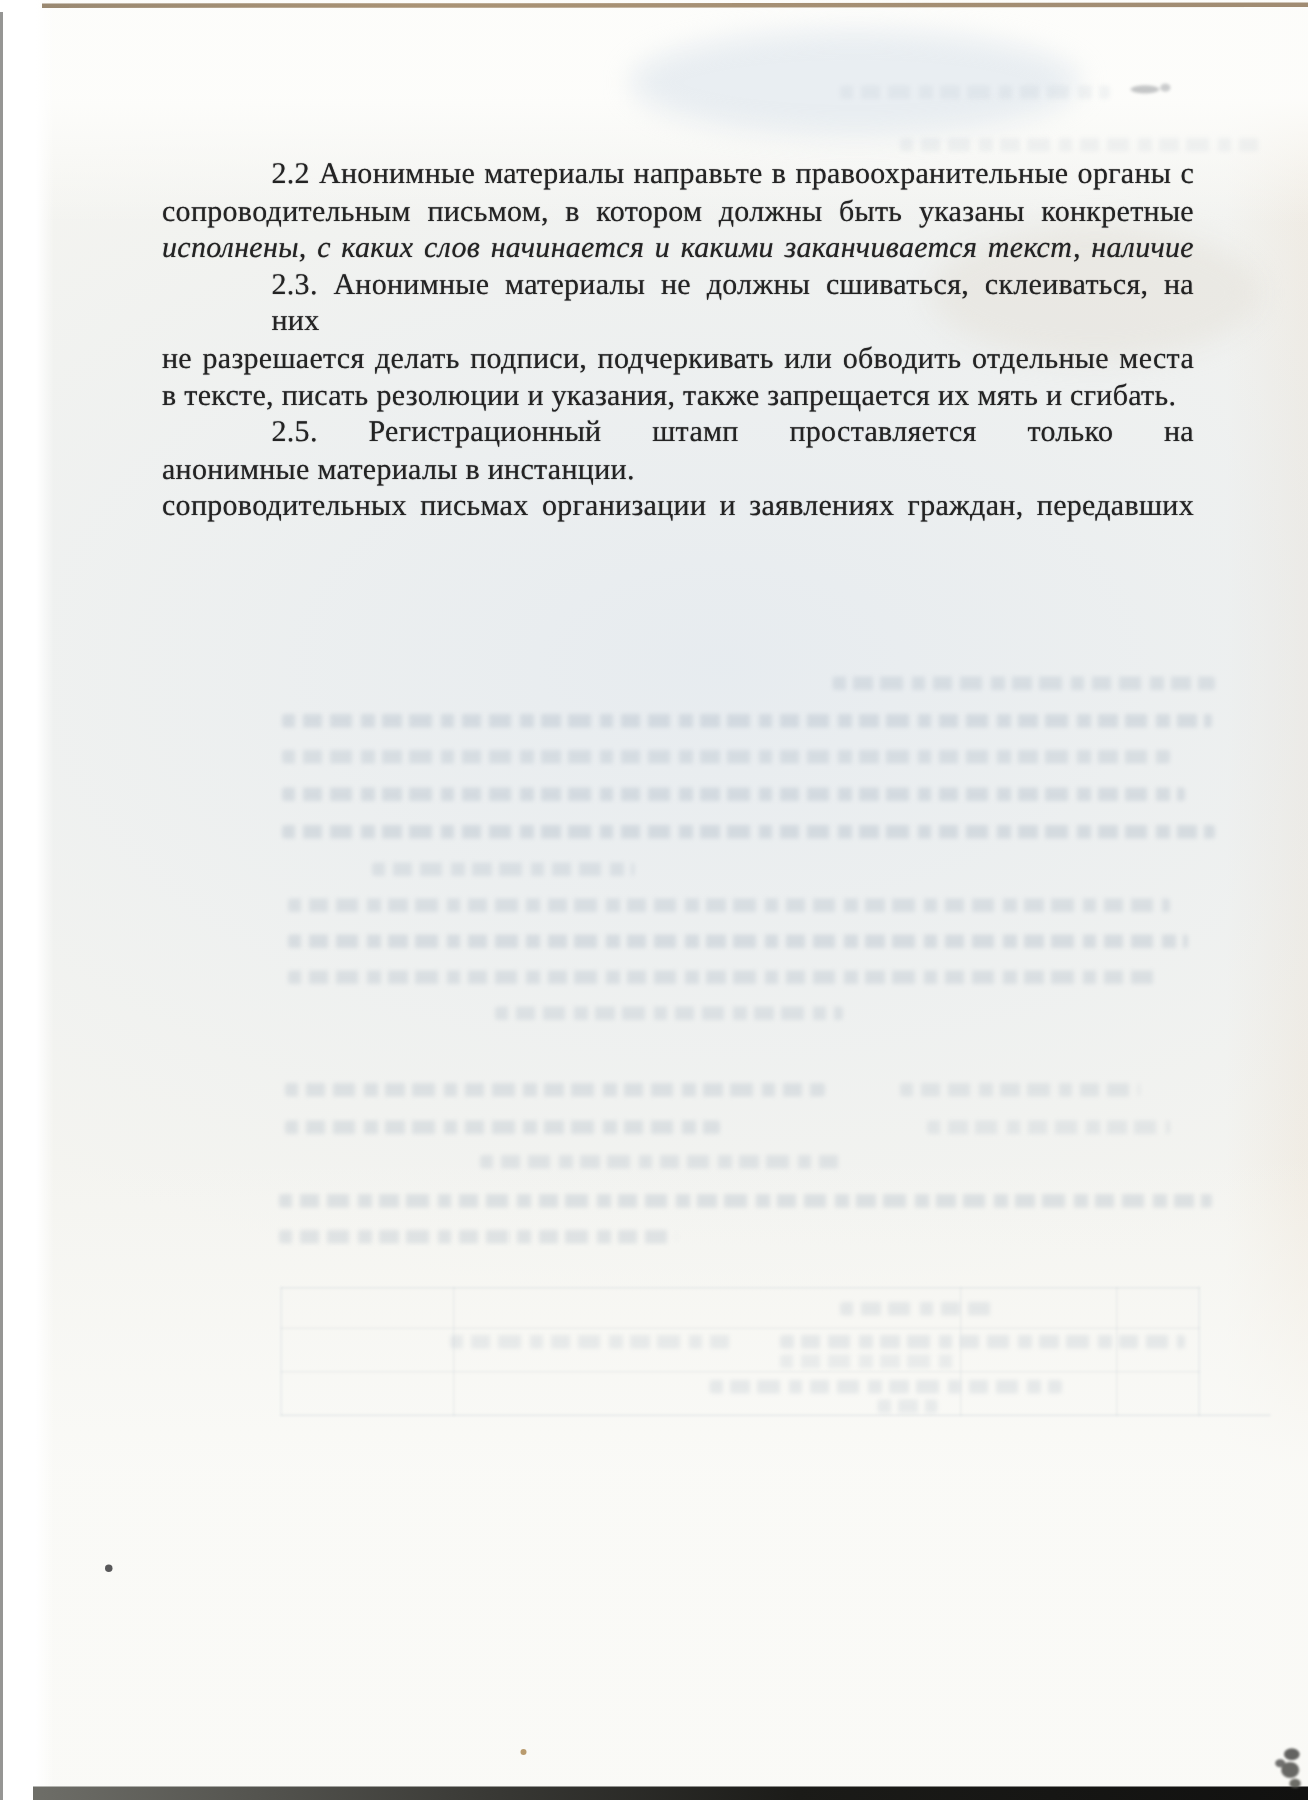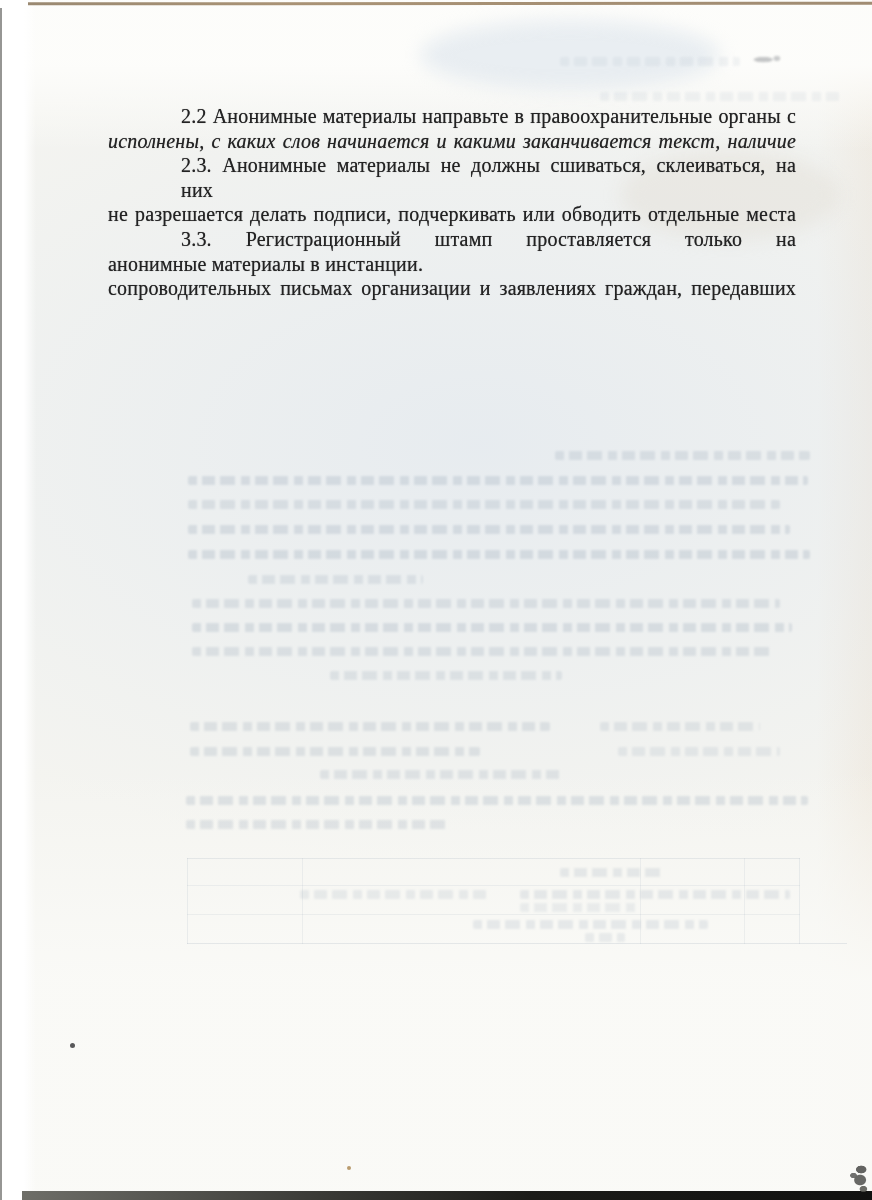--- a/index.html
+++ b/index.html
@@ -97,28 +97,30 @@
       <div class="ghost-line" style="left: 302px; top: 858px; width: 1px; height: 86px; opacity: 0.12;"></div>
       <div class="ghost-line" style="left: 640px; top: 858px; width: 1px; height: 86px; opacity: 0.12;"></div>
       <div class="ghost-line" style="left: 744px; top: 858px; width: 1px; height: 86px; opacity: 0.12;"></div>
       <div class="ghost-line" style="left: 187px; top: 885px; width: 613px; height: 1px; opacity: 0.12;"></div>
       <div class="ghost-line" style="left: 187px; top: 914px; width: 613px; height: 1px; opacity: 0.12;"></div>
     </div>
 
   <div id="text-block">
       <div class="para">
         <div class="tline first"><span>2.2 Анонимные материалы направьте в правоохранительные органы с</span></div>
+        <div class="tline"><span>сопроводительным письмом, в котором должны быть указаны конкретные</span></div>
         <div class="tline"><span class="it">исполнены, с каких слов начинается и какими заканчивается текст, наличие</span></div>
       </div>
       <div class="para">
         <div class="tline first"><span>2.3. Анонимные материалы не должны сшиваться, склеиваться, на них</span></div>
         <div class="tline"><span>не разрешается делать подписи, подчеркивать или обводить отдельные места</span></div>
+        <div class="tline last"><span>в тексте, писать резолюции и указания, также запрещается их мять и сгибать.</span></div>
       </div>
       <div class="para">
-        <div class="tline first"><span>3.3. Регистрационный штамп проставляется только на</span></div>
+        <div class="tline first"><span>2.5. Регистрационный штамп проставляется только на</span></div>
         <div class="tline last"><span>анонимные материалы в инстанции.</span></div>
         <div class="tline"><span>сопроводительных письмах организации и заявлениях граждан, передавших</span></div>
       </div>
     </div>
 
   <div class="edge-top"></div>
   <div class="edge-left"></div>
   <div class="bottom-bar"></div>
   <div class="speck speck1"></div>
   <div class="speck speck2"></div>

